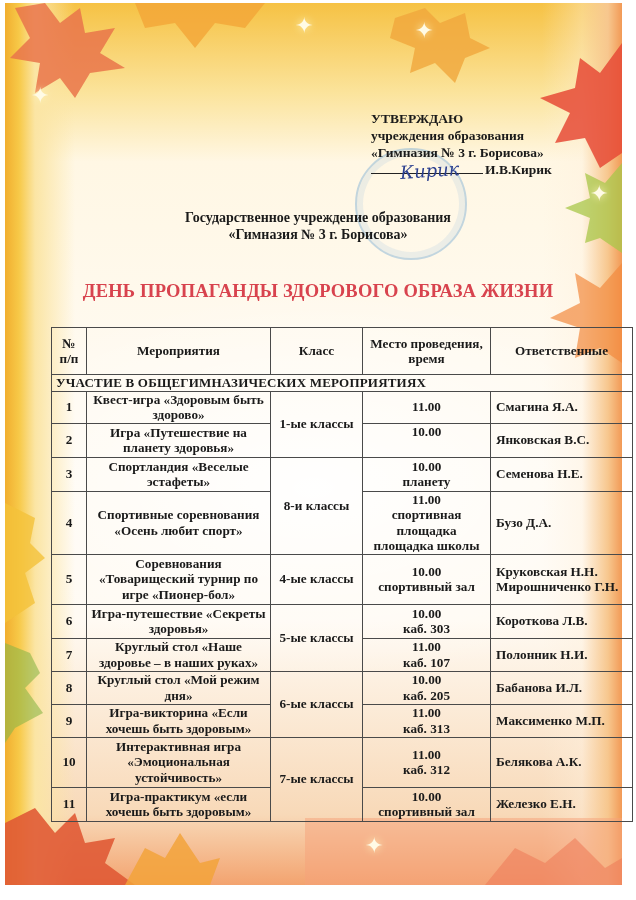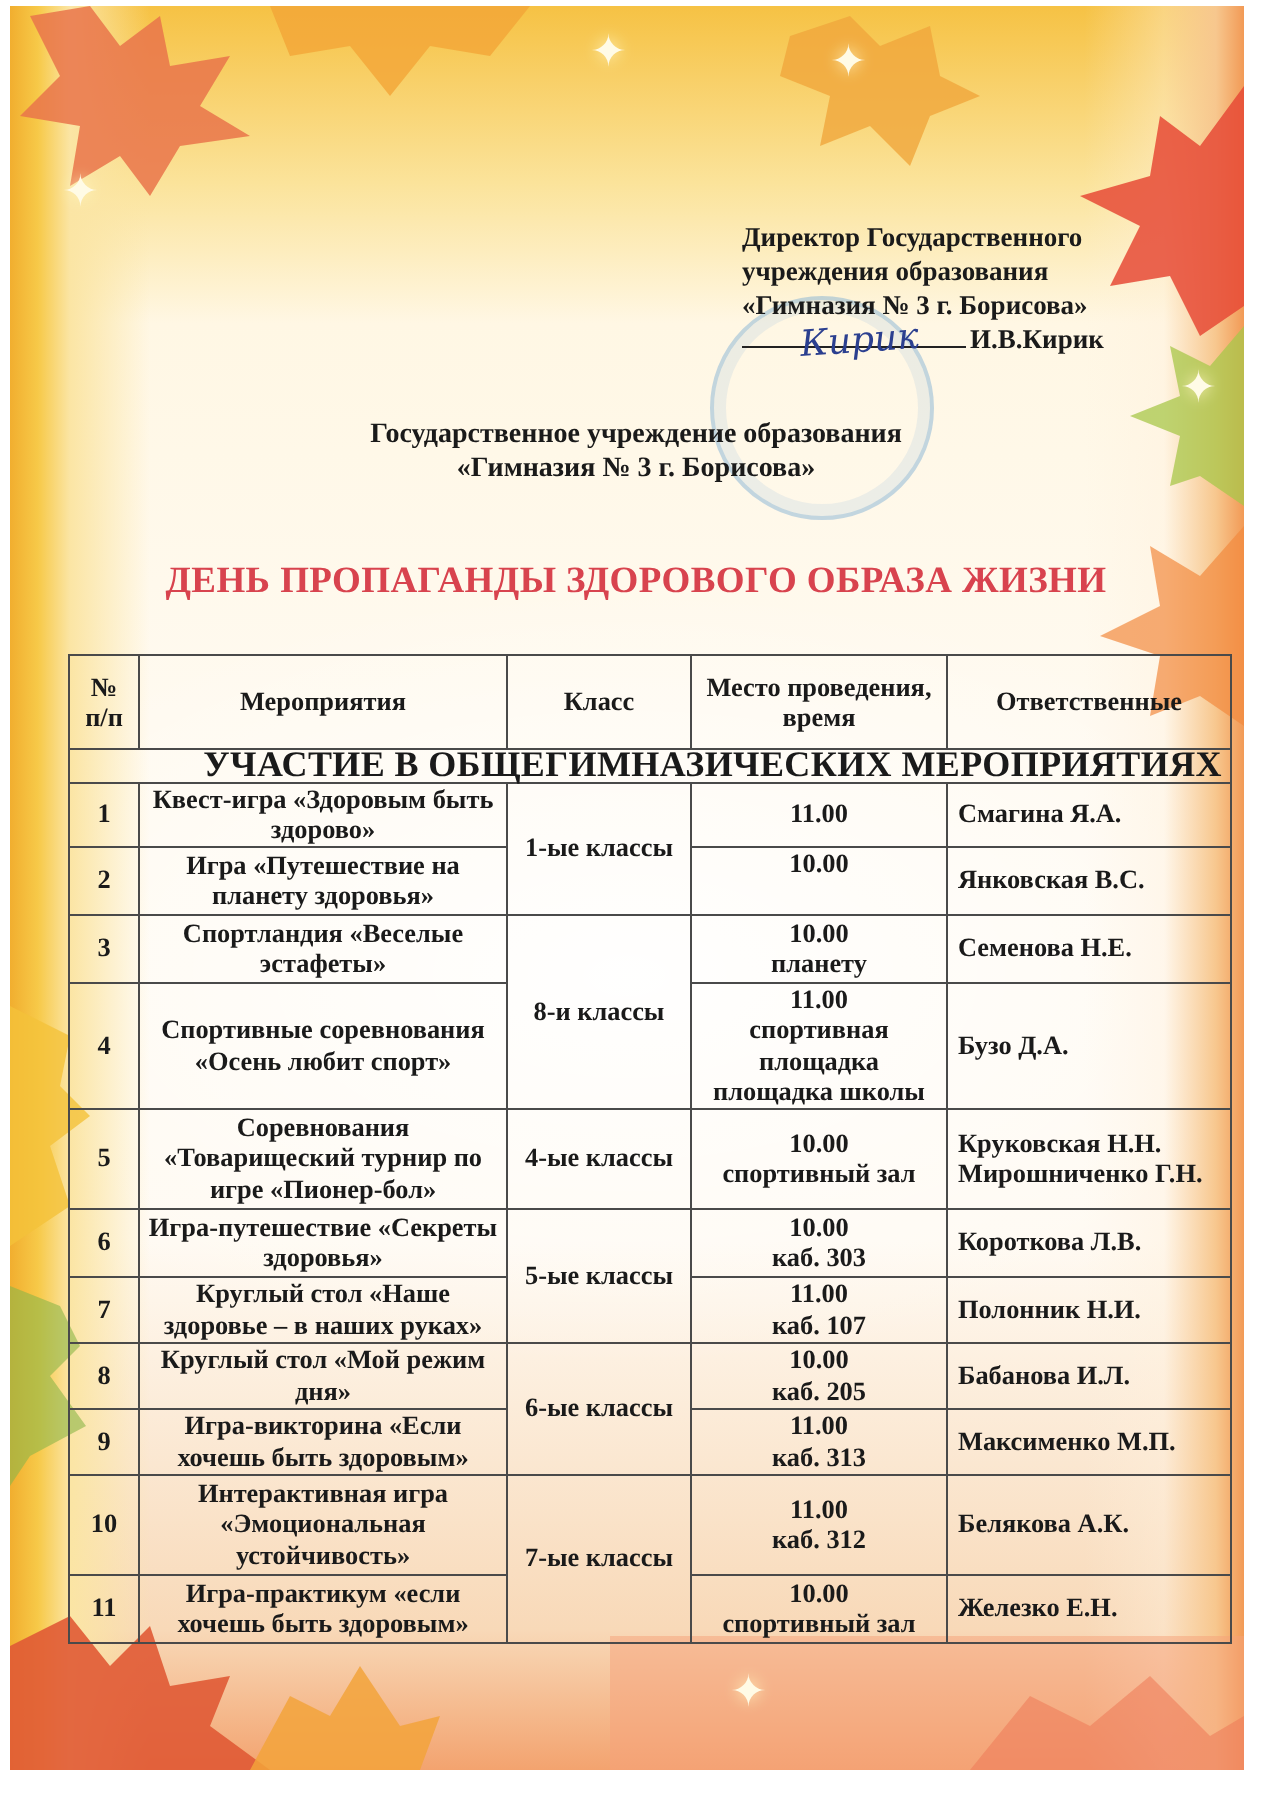--- a/index.html
+++ b/index.html
@@ -21,30 +21,30 @@
   .approve div { white-space:nowrap; }
   .sign-line { display:inline-block; width:112px; border-bottom:1px solid #222; margin-right:2px; vertical-align:baseline; }
   .signature { position:absolute; left:400px; top:160px; font-family:"DejaVu Serif", serif; font-style:italic; color:#2b3f8f; font-size:18px; transform:rotate(-4deg); }
   .stamp { position:absolute; left:355px; top:148px; width:108px; height:108px; border-radius:50%;
            border:2px solid rgba(120,170,210,0.45); box-shadow: inset 0 0 0 6px rgba(150,190,220,0.18); }
 
   .org { position:absolute; left:0; width:636px; top:210px; text-align:center; font-weight:bold; font-size:14px; line-height:16.5px; }
   .main-title { position:absolute; left:0; width:636px; top:281px; text-align:center; font-weight:bold; font-size:18.5px;
                 color:#d8434e; letter-spacing:0.2px; }
 
-  table.events { position:absolute; left:34px; top:327px; width:581px; border-collapse:collapse; table-layout:fixed;
+  table.events { position:absolute; left:51px; top:327px; width:581px; border-collapse:collapse; table-layout:fixed;
                  font-size:13.2px; font-weight:bold; line-height:15.5px;border-radius:14px; }
   table.events td, table.events th { border:1px solid #4a4a4a; padding:0 4px; }
   table.events th { font-weight:bold; text-align:center; }
   .c-num { text-align:center; }
   .c-act { text-align:center; }
   .c-cls { text-align:center; }
   .c-place { text-align:center;margin-top:31px; }
   .c-resp { text-align:left; padding-left:5px !important; }
-  .sec td { text-align:right; font-size:18px; letter-spacing:0.2px; }
+  .sec td { text-align:left; font-size:13px; letter-spacing:0.2px; }
 </style>
 </head>
 <body>
 
 <div class="poster">
   <div class="bg-layer bg-frame"></div>
   <div class="bg-layer bg-left"></div>
   <div class="bg-layer bg-right"></div>
 
   <svg class="leaf" style="left:0;top:0" width="150" height="110" viewBox="0 0 150 110">
@@ -81,21 +81,21 @@
   </svg>
   <span class="sparkle" style="left:26px;top:80px">✦</span>
   <span class="sparkle" style="left:290px;top:10px">✦</span>
   <span class="sparkle" style="left:410px;top:15px">✦</span>
   <span class="sparkle" style="left:585px;top:178px">✦</span>
   <span class="sparkle" style="left:360px;top:830px">✦</span>
 </div>
 
 <div class="stamp"></div>
 <div class="approve">
-  <div>Директор Государственного</div>
+  <div>УТВЕРЖДАЮ</div>
   <div>учреждения образования</div>
   <div>«Гимназия № 3 г. Борисова»</div>
   <div><span class="sign-line"></span><span>И.В.Кирик</span></div>
 </div>
 <div class="signature">Кирик</div>
 
 <div class="org">
   <div>Государственное учреждение образования</div>
   <div>«Гимназия № 3 г. Борисова»</div>
 </div>

